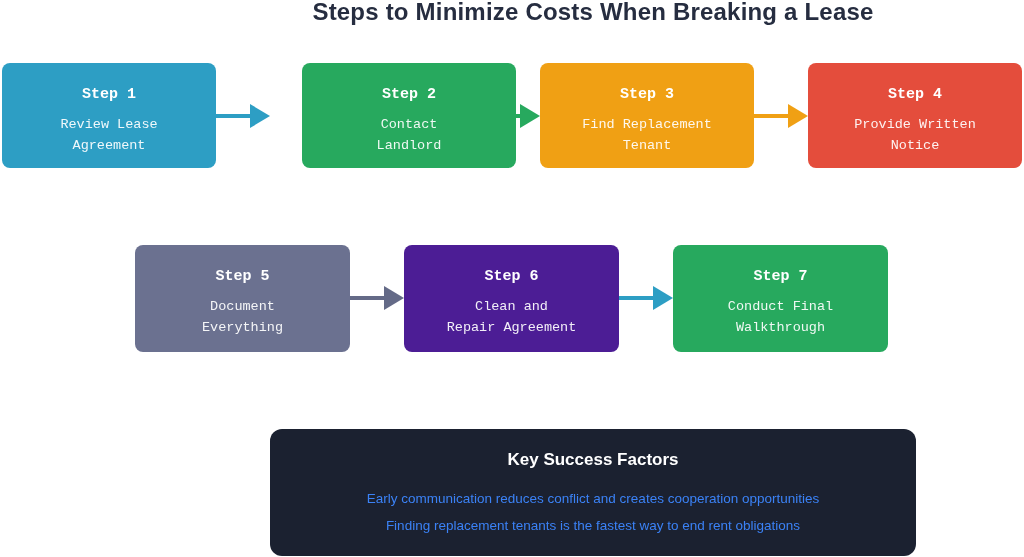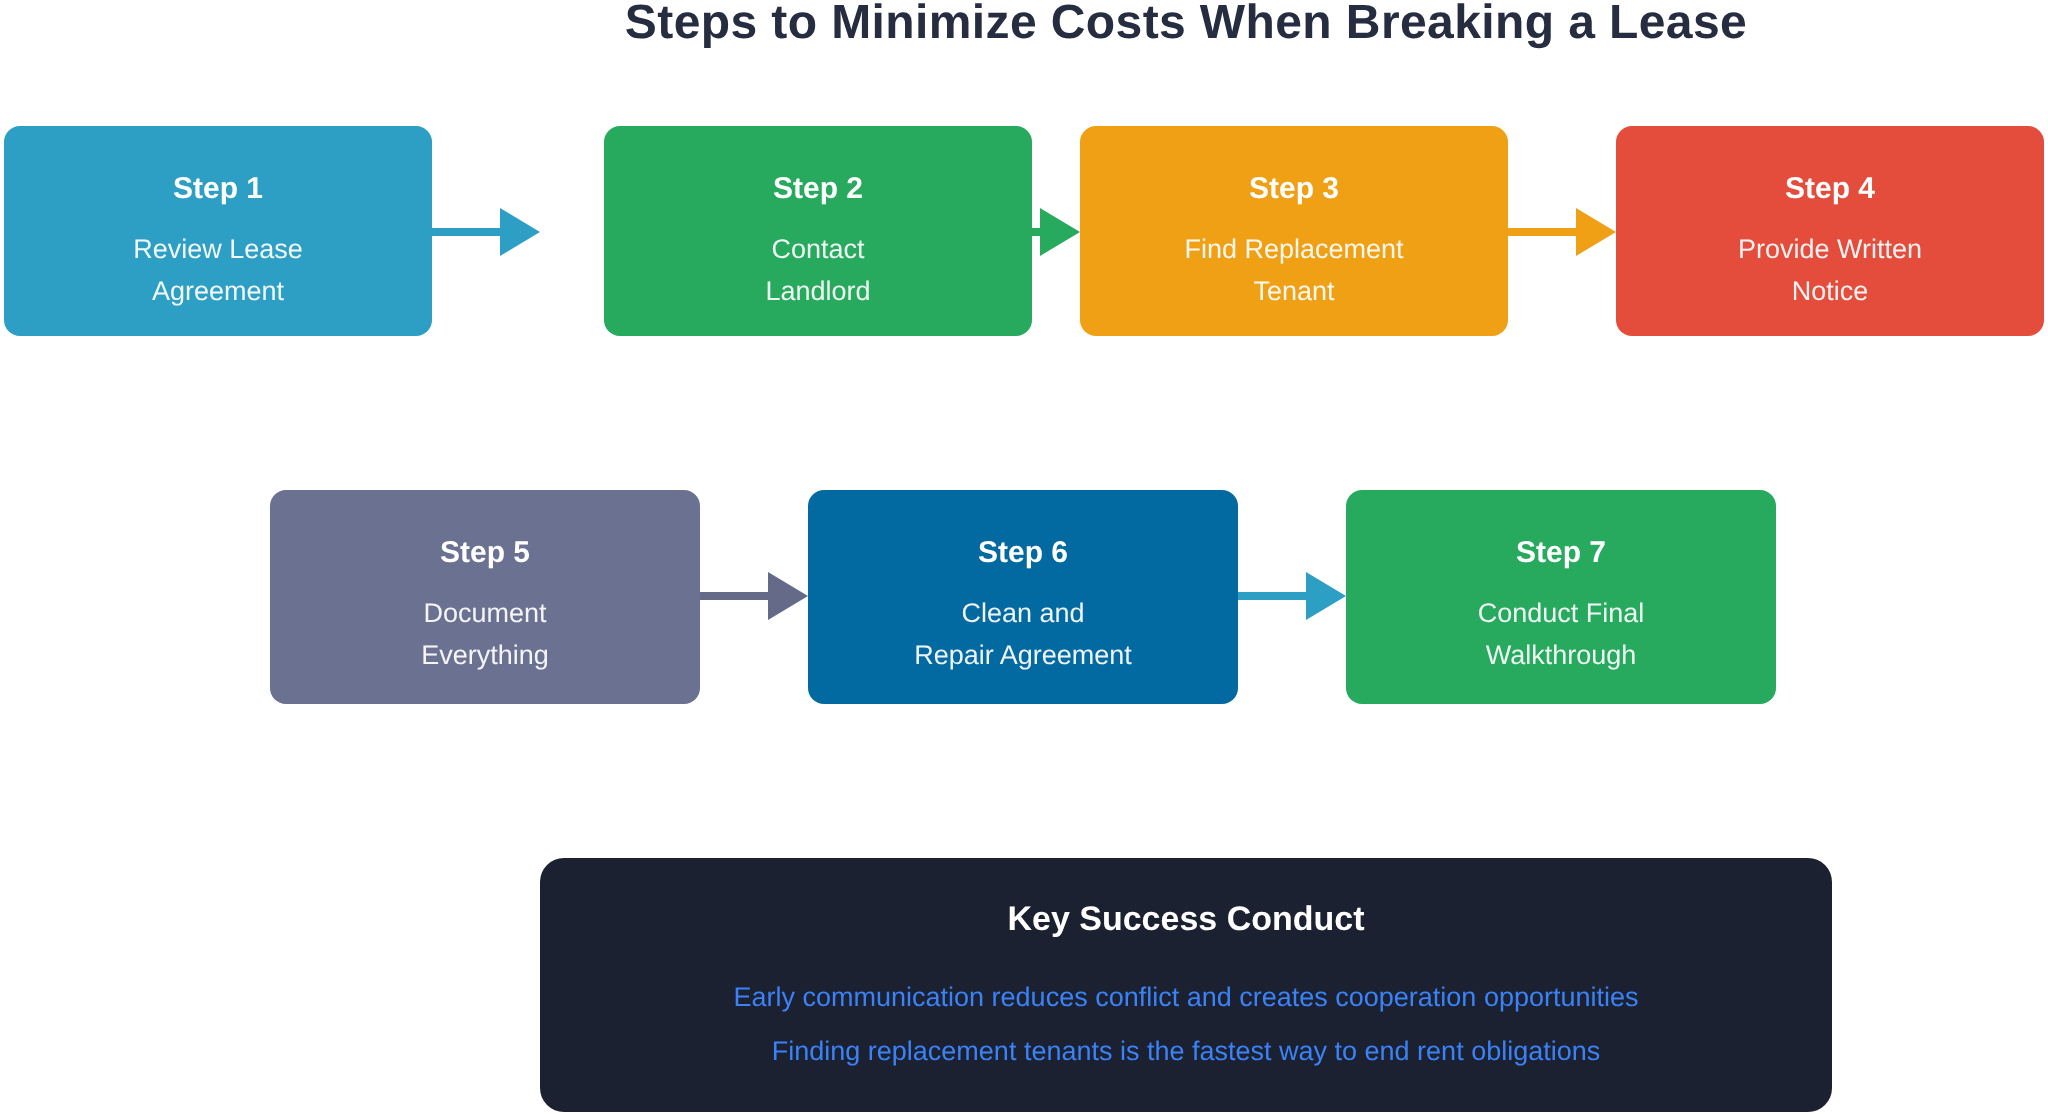--- a/index.html
+++ b/index.html
@@ -25,20 +25,21 @@
   }
 
   .step-box {
     position: absolute;
     width: 214px;
     height: 105px;
     border-radius: 8px;
     color: #ffffff;
     text-align: center;
     padding-top: 23px;
+    font-family: Liberation Mono, monospace;
   }
   .step-title {
     font-size: 15px;
     font-weight: bold;
     margin-bottom: 11px;
     color: #ffffff;
   }
   .step-line {
     font-size: 13.5px;
     line-height: 21px;
@@ -152,36 +153,36 @@
     <div class="step-title">Step 5</div>
     <div class="step-line">Document</div>
     <div class="step-line">Everything</div>
   </div>
 
   <div class="arrow pos-a4">
     <div class="a-line" style="background-color: rgb(100, 106, 135);"></div>
     <div class="a-head" style="border-left-color: rgb(100, 106, 135);"></div>
   </div>
 
-  <div class="step-box pos-s6" style="background-color: #0369a1;">
+  <div class="step-box pos-s6" style="background-color: #4c1d95;">
     <div class="step-title">Step 6</div>
     <div class="step-line">Clean and</div>
     <div class="step-line">Repair Agreement</div>
   </div>
 
   <div class="arrow pos-a5">
     <div class="a-line" style="background-color: rgb(45, 158, 196);"></div>
     <div class="a-head" style="border-left-color: rgb(45, 158, 196);"></div>
   </div>
 
   <div class="step-box pos-s7" style="background-color: rgb(39, 169, 94);">
     <div class="step-title">Step 7</div>
     <div class="step-line">Conduct Final</div>
     <div class="step-line">Walkthrough</div>
   </div>
 
   <div class="key-box">
-    <div class="key-title">Key Success Conduct</div>
+    <div class="key-title">Key Success Factors</div>
     <div class="key-line">Early communication reduces conflict and creates cooperation opportunities</div>
     <div class="key-line">Finding replacement tenants is the fastest way to end rent obligations</div>
   </div>
 
 </div>
 
 </body></html>

